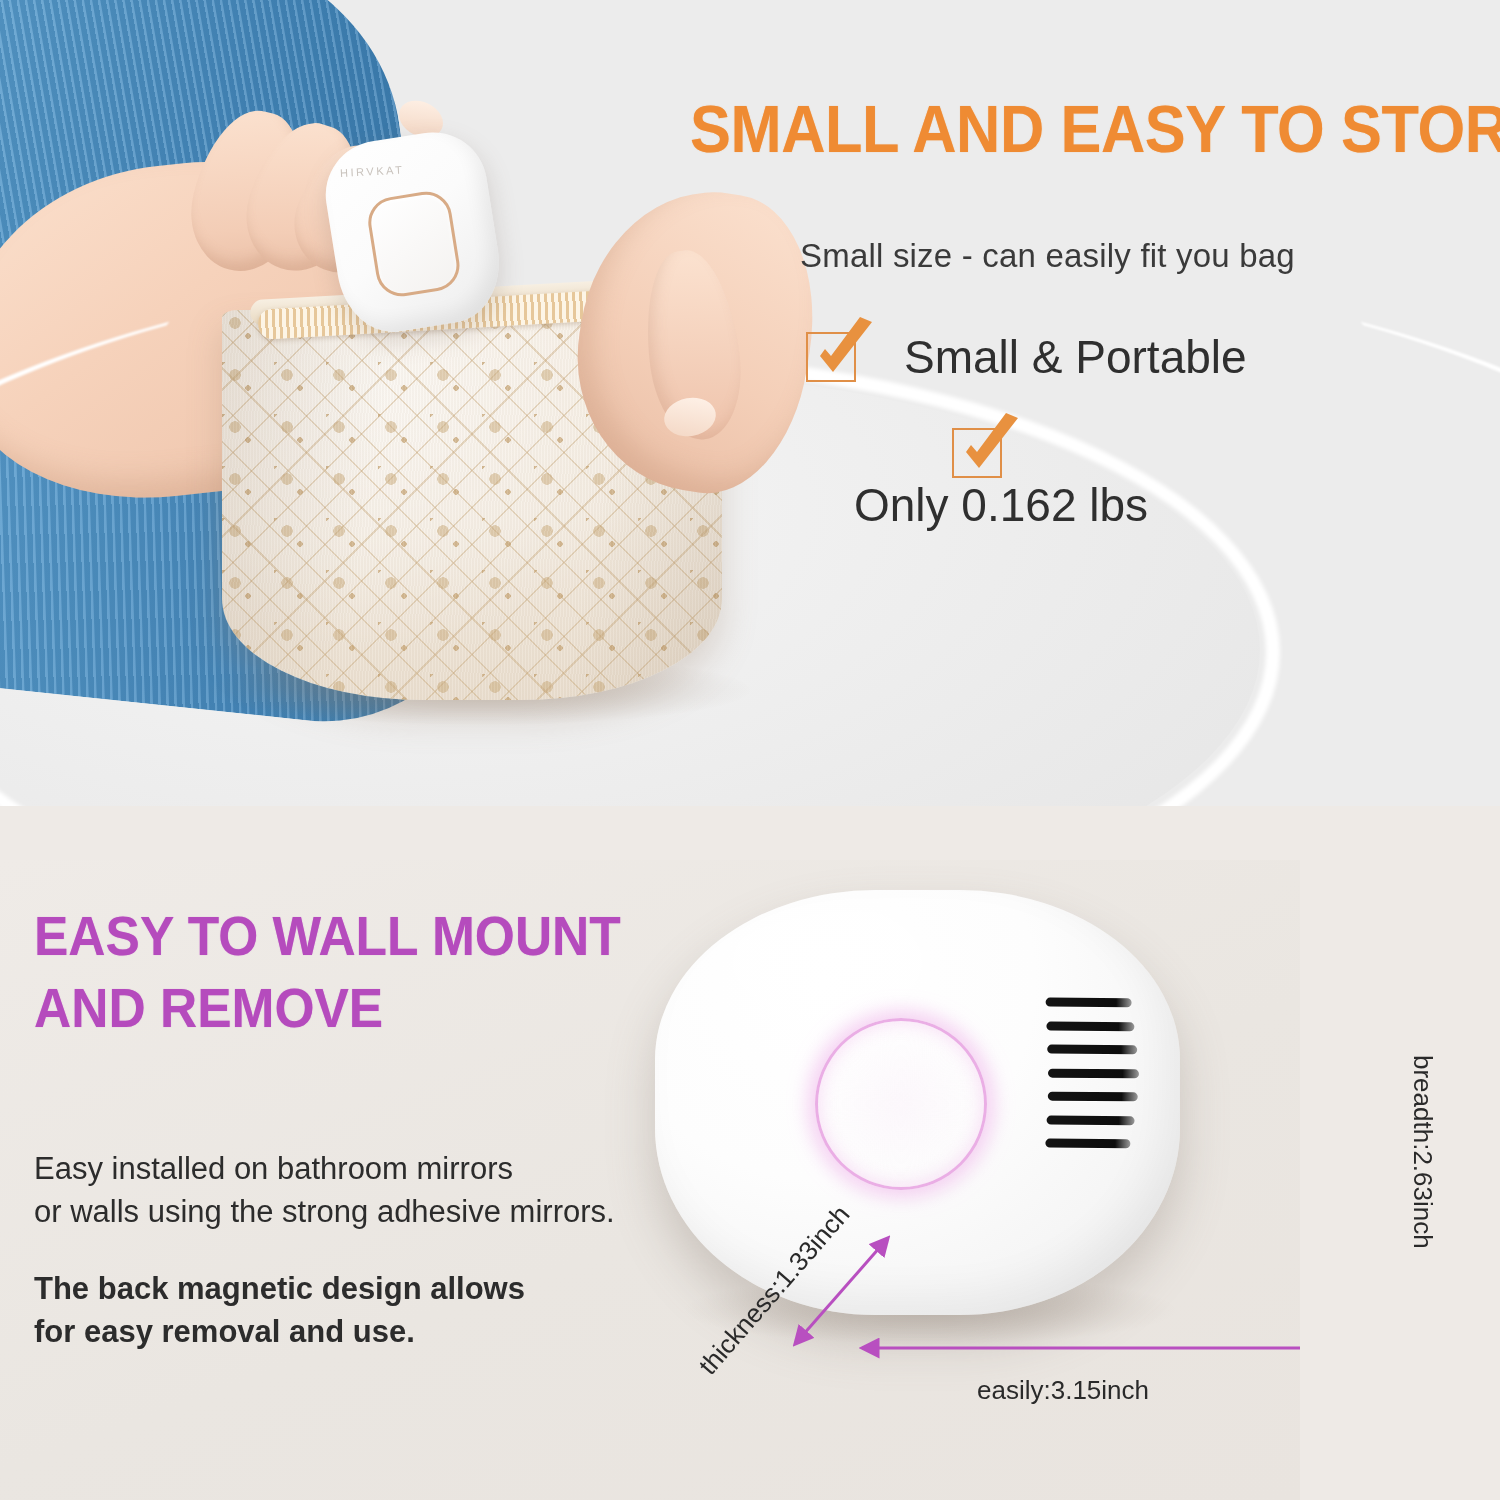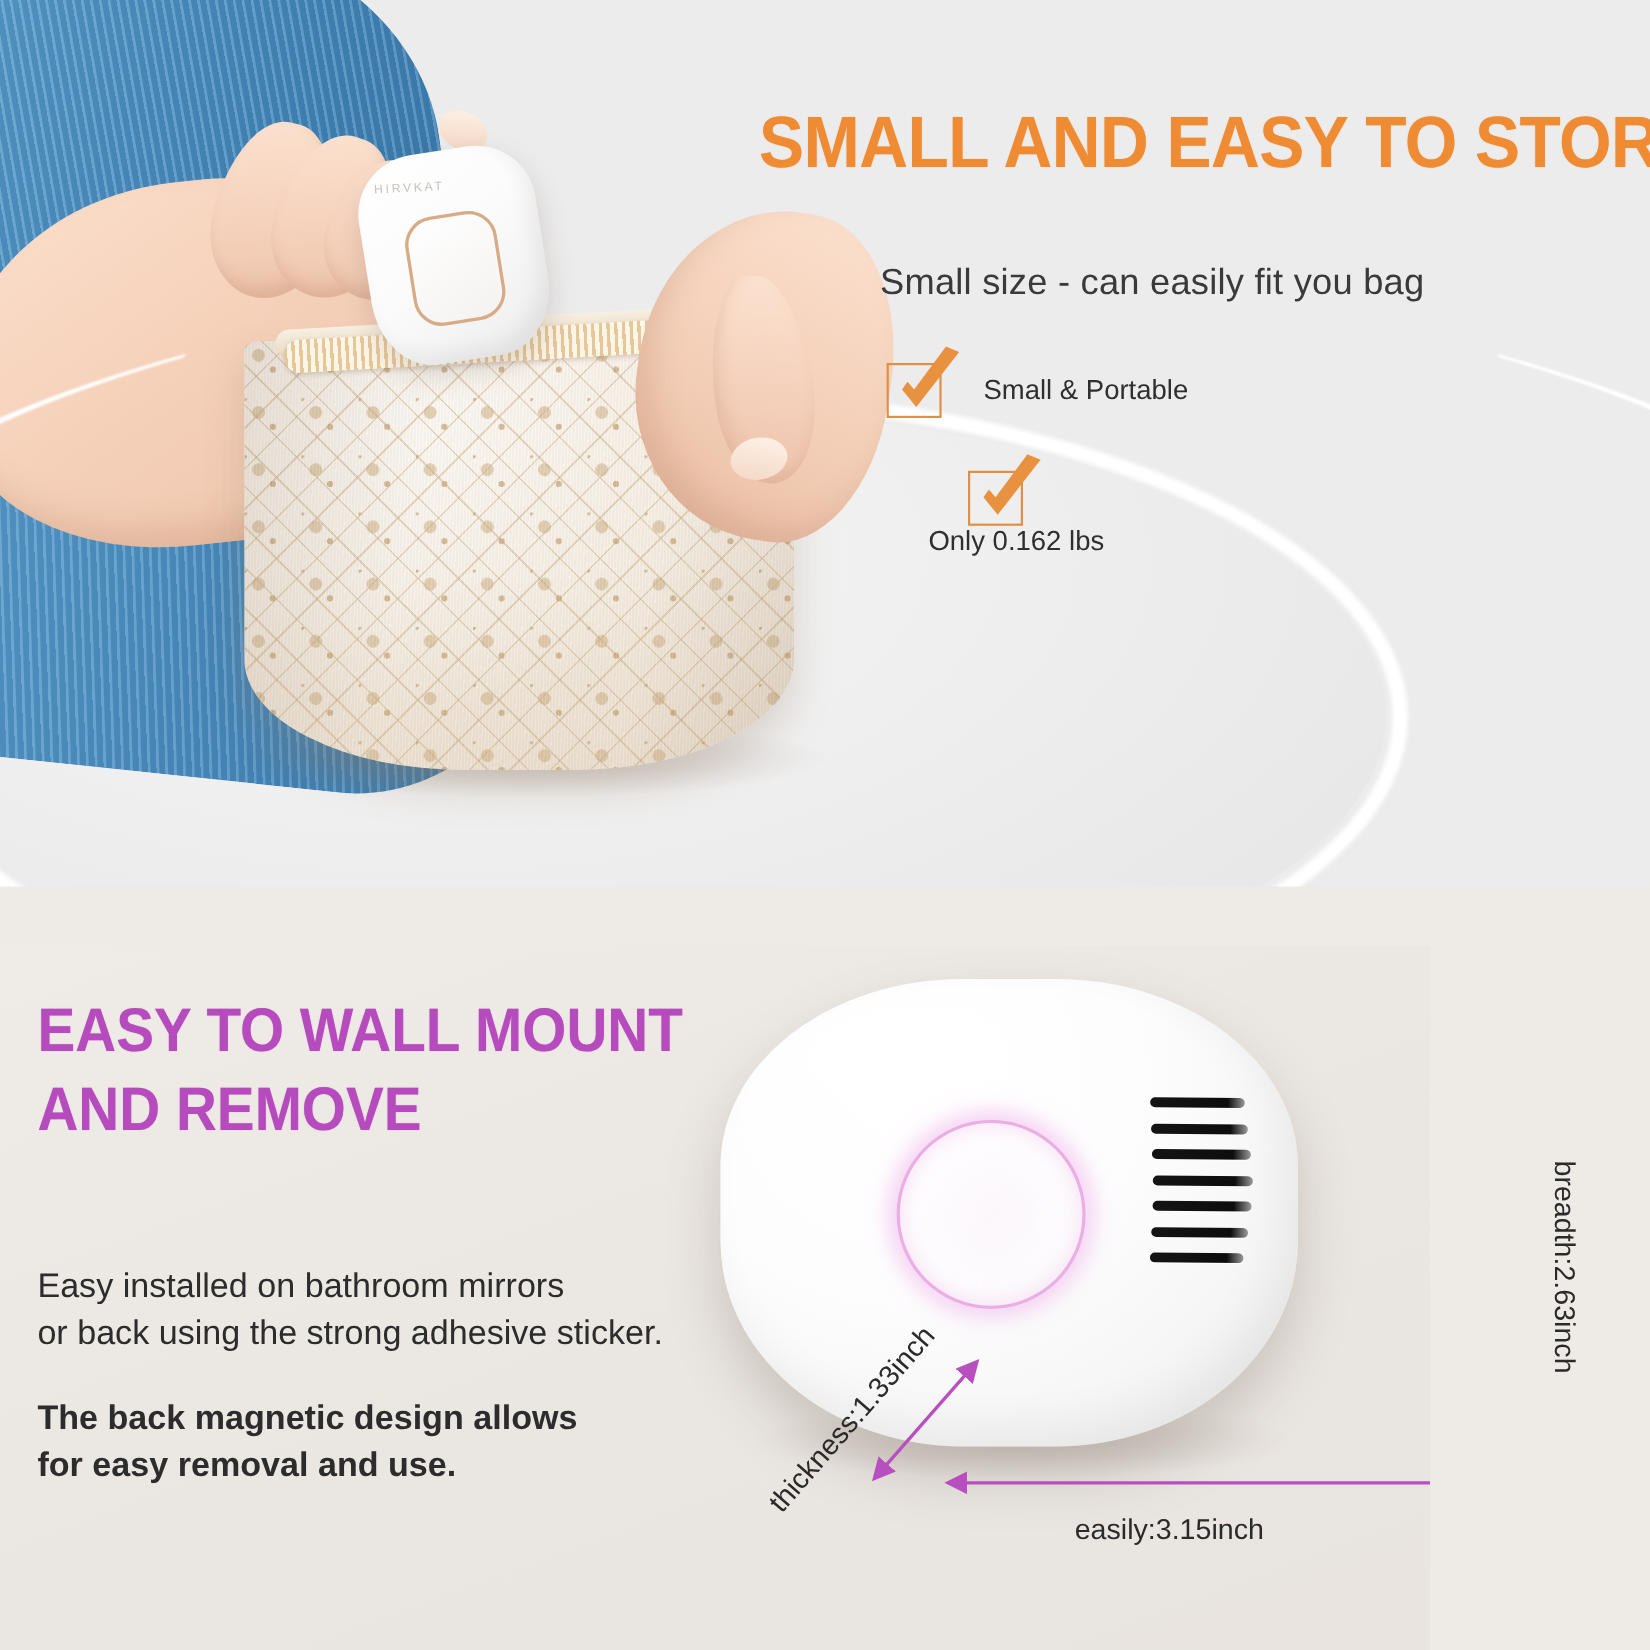--- a/index.html
+++ b/index.html
@@ -207,21 +207,21 @@
   #check-row-1{ top:428px;flex-direction:column; }
   .check-box{
     position:relative; width:50px; height:50px;
     border:2px solid #e08f47; flex:0 0 auto;
   }
   .check-mark{
     position:absolute; left:-2px; top:-18px; width:74px; height:74px;
     pointer-events:none;
   }
   .check-label{
-    margin-left:38px; font-size:25px; color:#2f2f2f; white-space:nowrap;
+    margin-left:48px; font-size:46px; color:#2f2f2f; white-space:nowrap;
   }
 
   
   #bottom-panel{
     position:absolute; left:0; top:860px; width:1300px; height:640px;
     background:linear-gradient(160deg,#efebe7 0%, #eae6e1 55%, #e9e4df 100%);
     overflow:hidden;
   }
   #heading-mount{
     position:absolute; left:34px; top:40px; width:640px;
@@ -357,21 +357,21 @@
   <div class="divider-arc"></div>
   <div class="divider-fill"></div>
 </div>
 
 <div id="bottom-panel">
 
   <div id="heading-mount">EASY TO WALL MOUNT
 AND REMOVE</div>
 
   <div class="body-para" id="para-0">Easy installed on bathroom mirrors
-or back using the strong adhesive sticker.</div>
+or walls using the strong adhesive mirrors.</div>
   <div class="body-para" id="para-1">The back magnetic design allows
 for easy removal and use.</div>
 
   <div class="device-shadow"></div>
 
   <div class="device">
     <div class="device-gloss"></div>
     <div class="device-ring"></div>
     <div class="vents">
       <div class="vent"></div>

